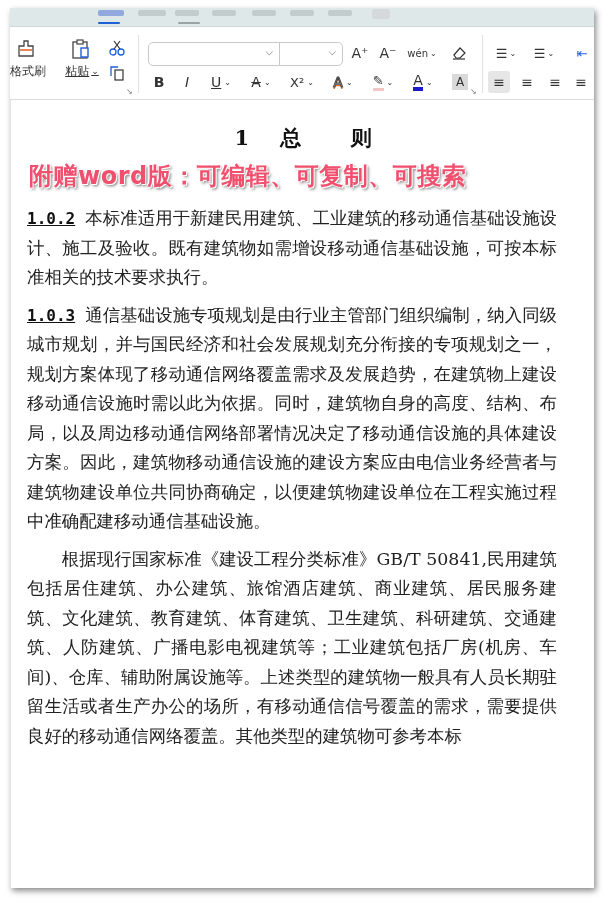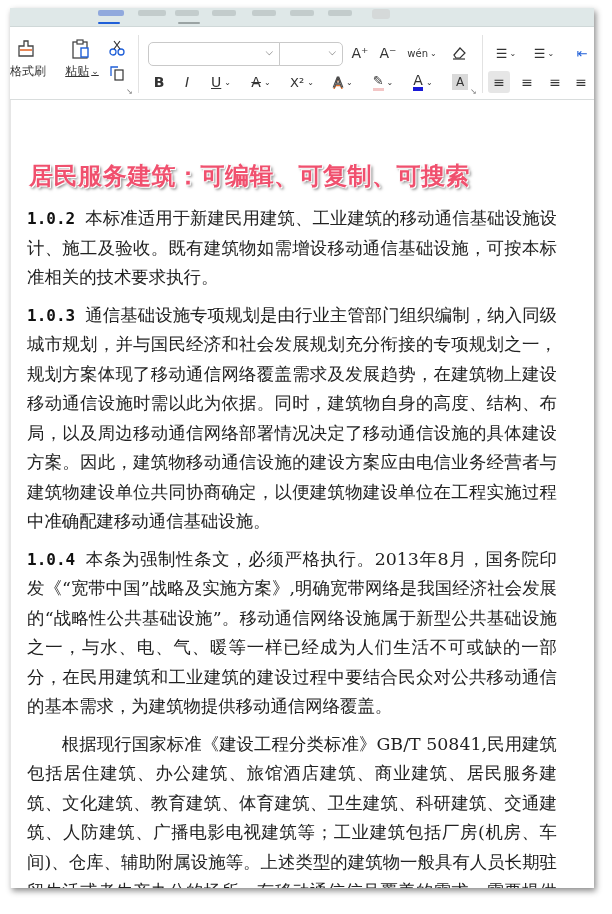--- a/index.html
+++ b/index.html
@@ -49,21 +49,21 @@
     color:#f0506e; letter-spacing:0.5px;
     text-shadow: 0 0 2px #fff, 1px 1px 0 #fff, -1px -1px 0 #fff, 2px 2px 3px rgba(0,0,0,0.55);
     font-family: "DejaVu Sans", "Liberation Sans", sans-serif;
   }
   .body {
     position:absolute; left:16px; top:104px; width:530px;
     font-size:17.4px; line-height:29.5px; color:#222;
     font-family: "DejaVu Serif", "Liberation Serif", serif;
   }
   .para { margin:0 0 8px 0; text-align:justify; }
-  .clause-no { font-weight:bold; color:#111; margin-right:10px; font-family:"DejaVu Sans Mono","Liberation Mono",monospace; font-size:16px; }
+  .clause-no { font-weight:bold; color:#111; margin-right:10px; font-family:"DejaVu Sans Mono","Liberation Mono",monospace; font-size:16px;text-decoration:underline; }
   .indent { text-indent:2em; }
 </style>
 </head>
 <body>
 
 <div class="frame">
 
   <div class="tabstrip">
     <div class="tab active" style="left:88px;width:26px;"></div>
     <div class="tab-underline" style="left:88px;width:22px;background:#1f5fd8;"></div>
@@ -195,31 +195,33 @@
     </div>
     <div class="rbtn" style="left:534px;top:44px;width:22px;height:22px;font-size:14px;">
       <span>≡</span>
     </div>
     <div class="rbtn" style="left:560px;top:44px;width:22px;height:22px;font-size:14px;">
       <span>≡</span>
     </div>
   </div>
 
   <div class="page">
-
-    <div class="promo">居民服务建筑：可编辑、可复制、可搜索</div>
+    <div class="chap-title">
+      <span>1</span>
+      <span>总</span>
+      <span style="margin-left:30px;">则</span>
+    </div>
+
+    <div class="promo">附赠word版：可编辑、可复制、可搜索</div>
 
     <div class="body">
       <p class="para">
         <span class="clause-no">1.0.2</span><span>本标准适用于新建民用建筑、工业建筑的移动通信基础设施设计、施工及验收。既有建筑物如需增设移动通信基础设施，可按本标准相关的技术要求执行。</span>
       </p>
       <p class="para">
         <span class="clause-no">1.0.3</span><span>通信基础设施专项规划是由行业主管部门组织编制，纳入同级城市规划，并与国民经济和社会发展规划充分衔接的专项规划之一，规划方案体现了移动通信网络覆盖需求及发展趋势，在建筑物上建设移动通信设施时需以此为依据。同时，建筑物自身的高度、结构、布局，以及周边移动通信网络部署情况决定了移动通信设施的具体建设方案。因此，建筑物移动通信设施的建设方案应由电信业务经营者与建筑物建设单位共同协商确定，以便建筑物建设单位在工程实施过程中准确配建移动通信基础设施。</span>
       </p>
-      <p class="para">
-        <span class="clause-no">1.0.4</span><span>本条为强制性条文，必须严格执行。2013年8月，国务院印发《“宽带中国”战略及实施方案》,明确宽带网络是我国经济社会发展的“战略性公共基础设施”。移动通信网络设施属于新型公共基础设施之一，与水、电、气、暖等一样已经成为人们生活不可或缺的一部分，在民用建筑和工业建筑的建设过程中要结合民众对公共移动通信的基本需求，为建筑物提供移动通信网络覆盖。</span>
-      </p>
       <p class="para indent">
         <span>根据现行国家标准《建设工程分类标准》GB/T  50841,民用建筑包括居住建筑、办公建筑、旅馆酒店建筑、商业建筑、居民服务建筑、文化建筑、教育建筑、体育建筑、卫生建筑、科研建筑、交通建筑、人防建筑、广播电影电视建筑等；工业建筑包括厂房(机房、车间)、仓库、辅助附属设施等。上述类型的建筑物一般具有人员长期驻留生活或者生产办公的场所，有移动通信信号覆盖的需求，需要提供良好的移动通信网络覆盖。其他类型的建筑物可参考本标</span>
       </p>
     </div>
   </div>
 </div>
 
 </body></html>

